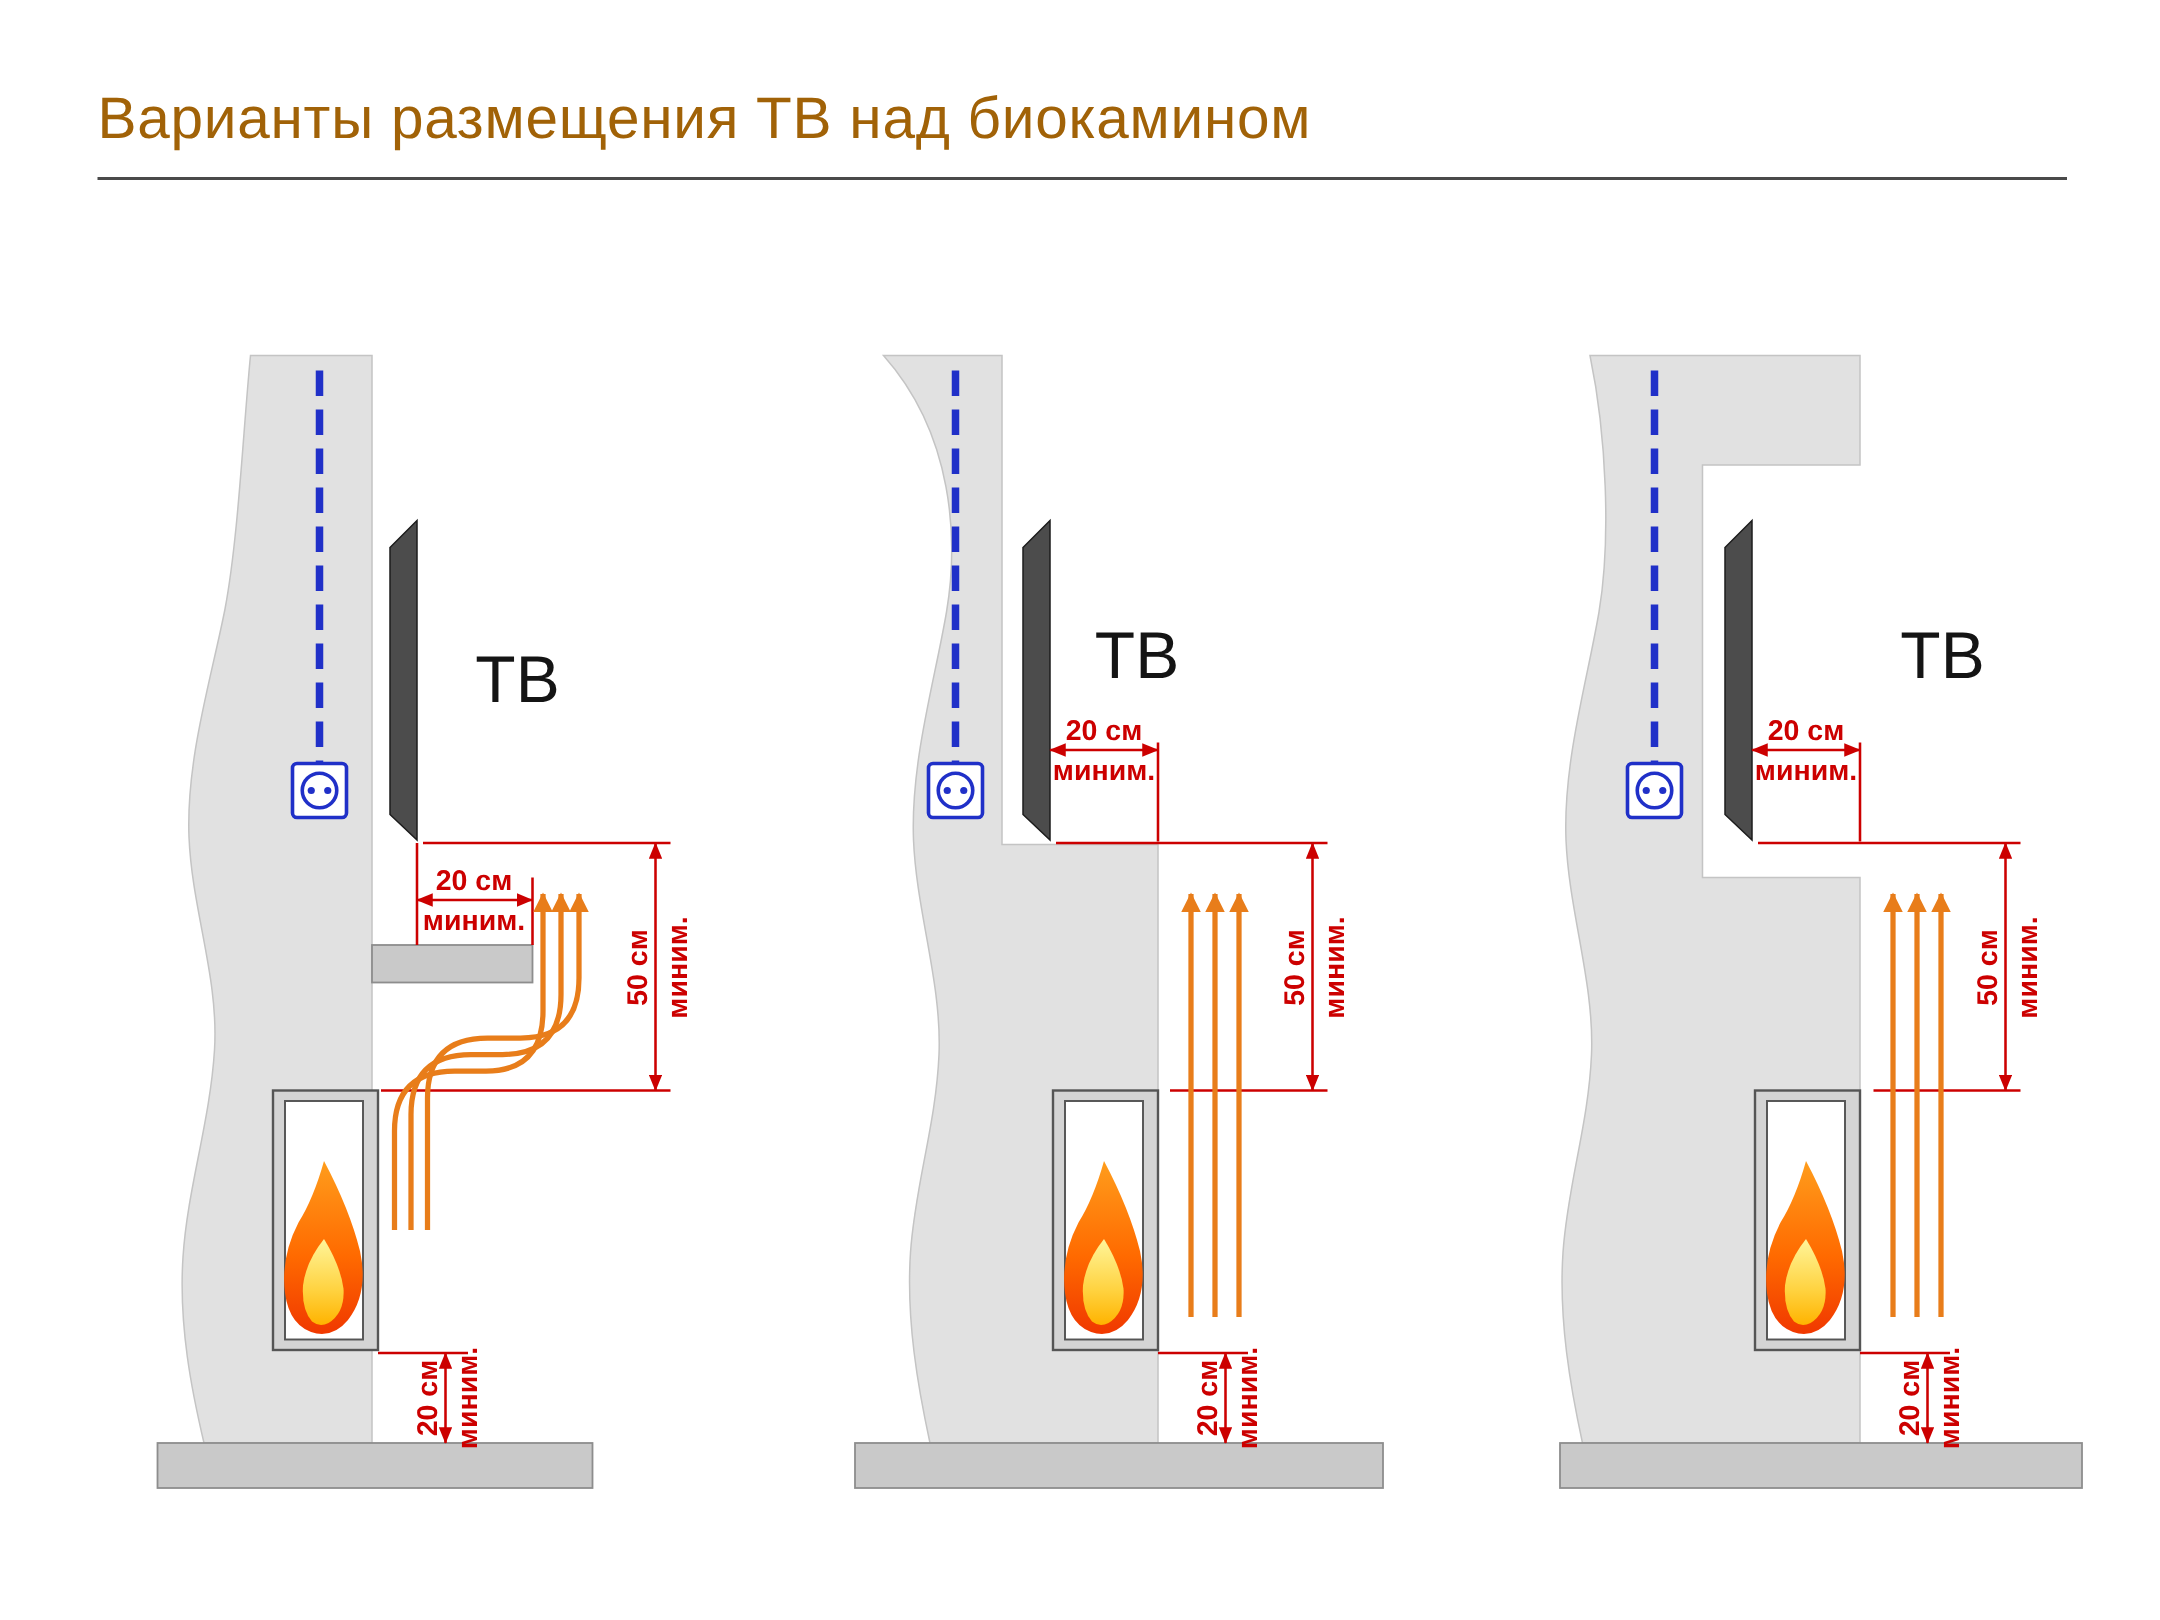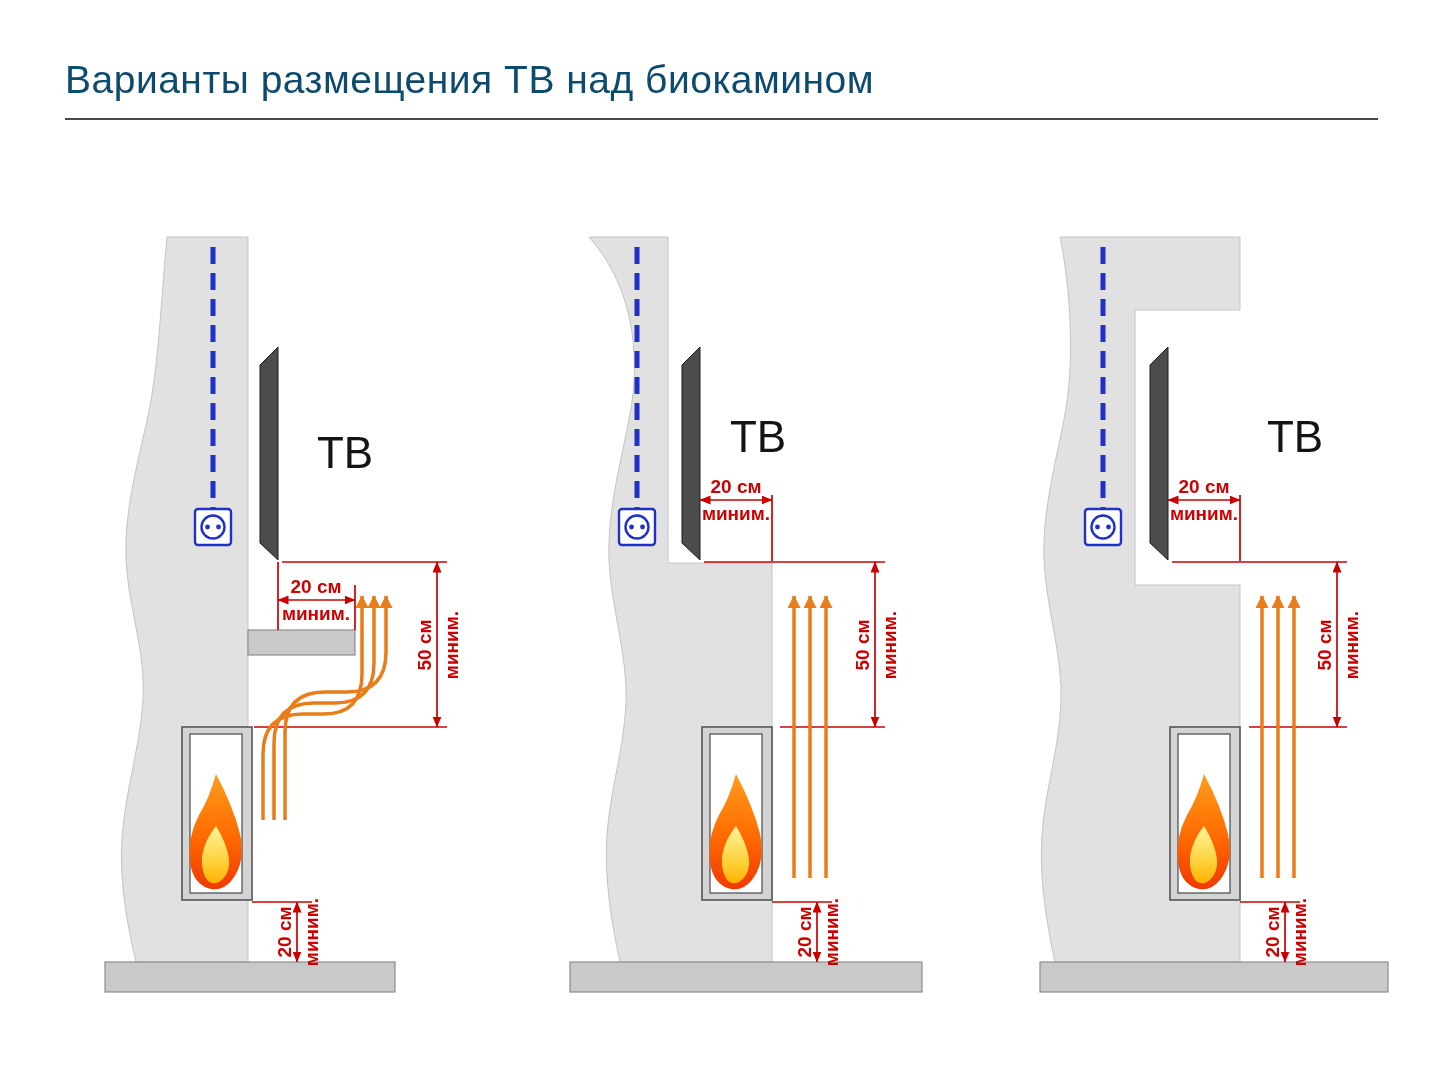--- a/index.html
+++ b/index.html
@@ -1,19 +1,19 @@
 <!DOCTYPE html>
 <html><head>
 <meta charset="utf-8">
 <style>
   html,body{margin:0;padding:0;background:#ffffff;}
   .canvas{position:relative;width:1440px;height:1080px;background:#ffffff;overflow:hidden;
           font-family:"Liberation Sans", sans-serif;}
   h1.page-title{position:absolute;left:65px;top:58px;margin:0;
-     font:400 39px "Liberation Sans", sans-serif;color:#0c4a6e;letter-spacing:0.5px;}
+     font:400 39px "Liberation Sans", sans-serif;color:#a16207;letter-spacing:0.5px;}
   .title-rule{position:absolute;left:65px;top:118px;width:1313px;height:2px;background:#4a4a4a;}
   svg{position:absolute;left:0;top:0;}
   .wall{fill:#e1e1e1;stroke:#c4c4c4;stroke-width:1;}
   .floor{fill:#c9c9c9;stroke:#8d8d8d;stroke-width:1.2;}
   .shelf{fill:#c9c9c9;stroke:#8d8d8d;stroke-width:1.2;}
   .cable{stroke:#2030c8;stroke-width:5;stroke-dasharray:17 9;fill:none;}
   .outlet{stroke:#2030c8;fill:#ffffff;stroke-width:2.4;}
   .outlet-dot{fill:#2030c8;stroke:none;}
   .tvshape{fill:#4c4c4c;stroke:#1c1c1c;stroke-width:1;}
   .tv-text{font:400 44px "Liberation Sans", sans-serif;fill:#141414;}

